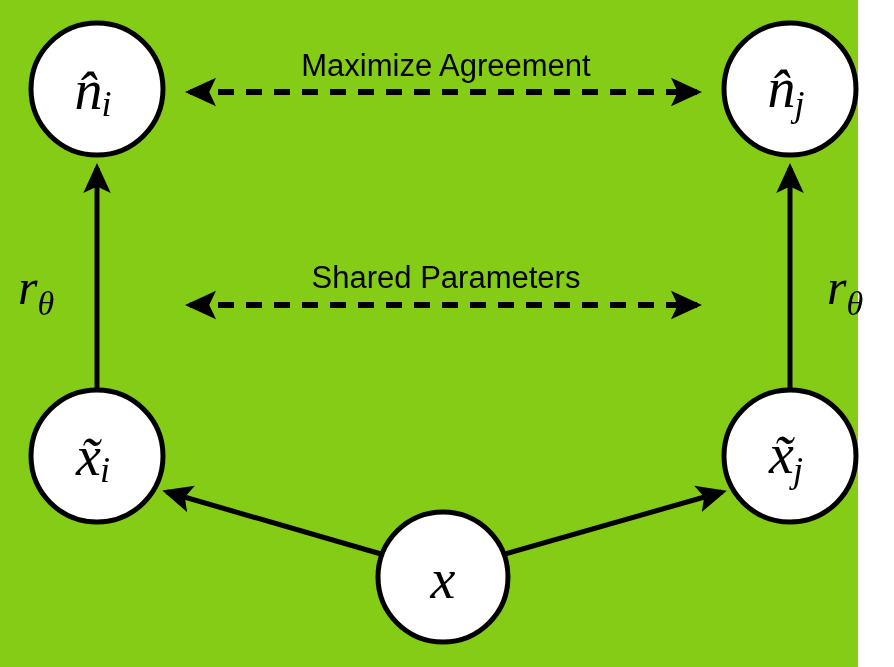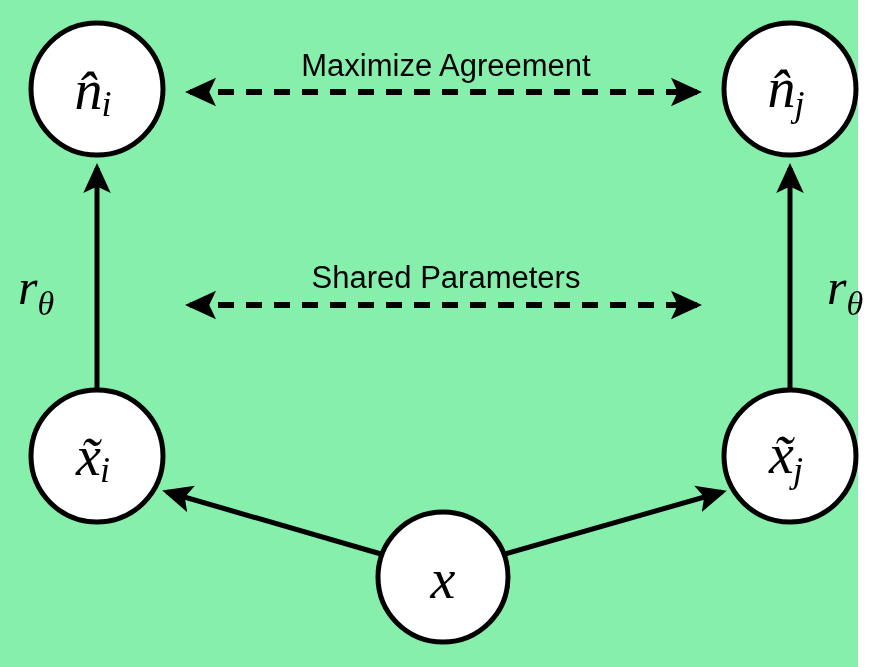--- a/index.html
+++ b/index.html
@@ -11,21 +11,21 @@
   body {
     width: 894px;
     height: 667px;
     font-family: "Liberation Sans", sans-serif;
     overflow: hidden;
   }
   #canvas-wrap {
     position: relative;
     width: 858px;
     height: 667px;
-    background: #86efac;
+    background: #84cc16;
   }
   svg#diagram {
     position: absolute;
     top: 0;
     left: 0;
     width: 894px;
     height: 667px;
     display: block;
   }
   .node-circle {

